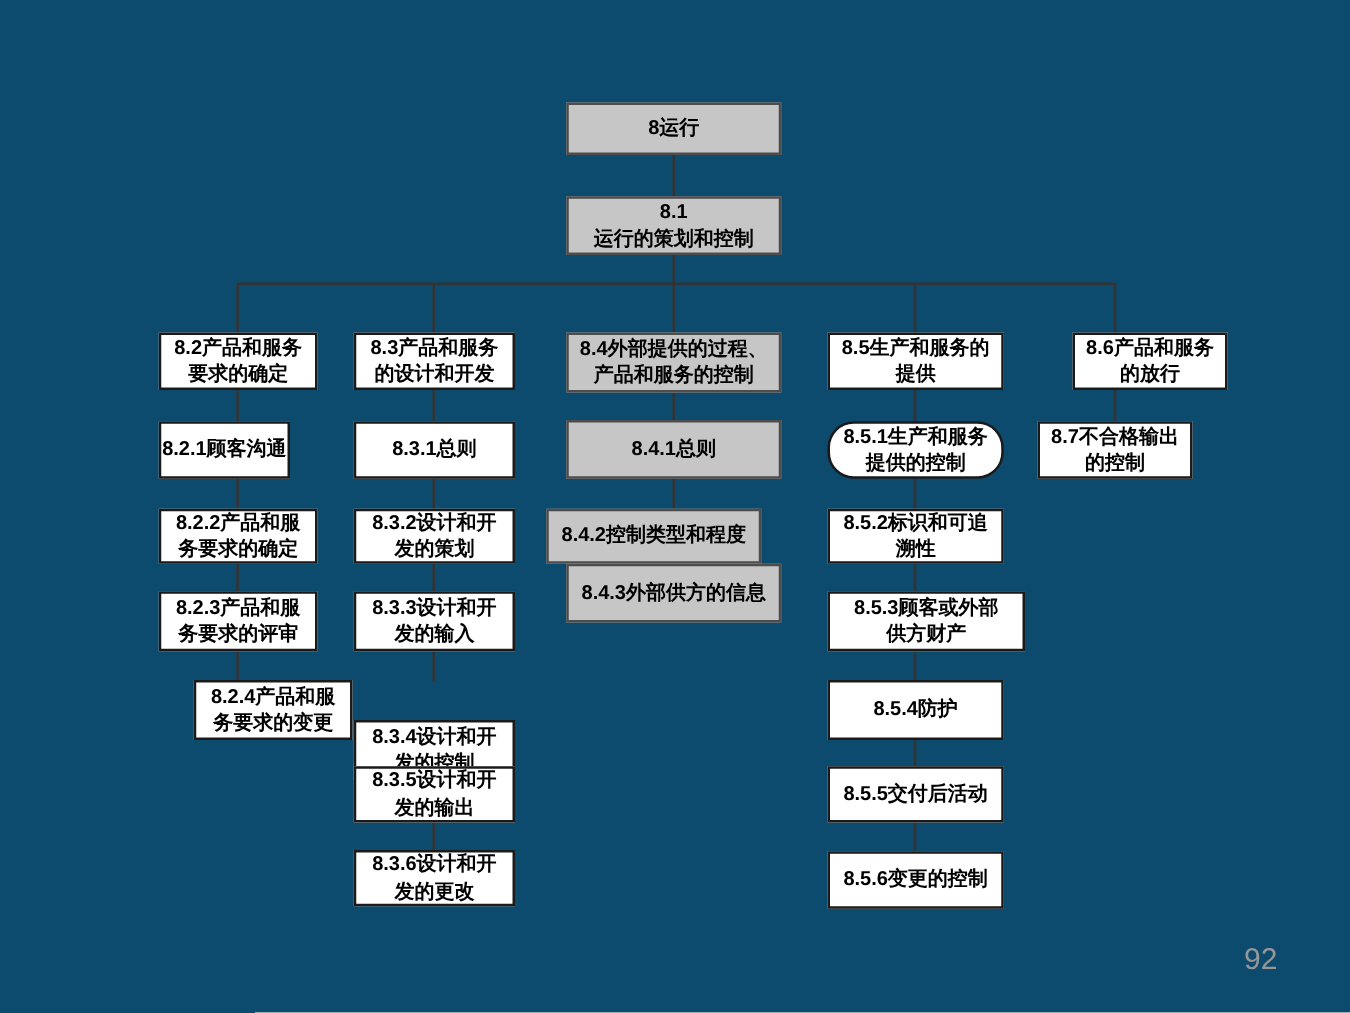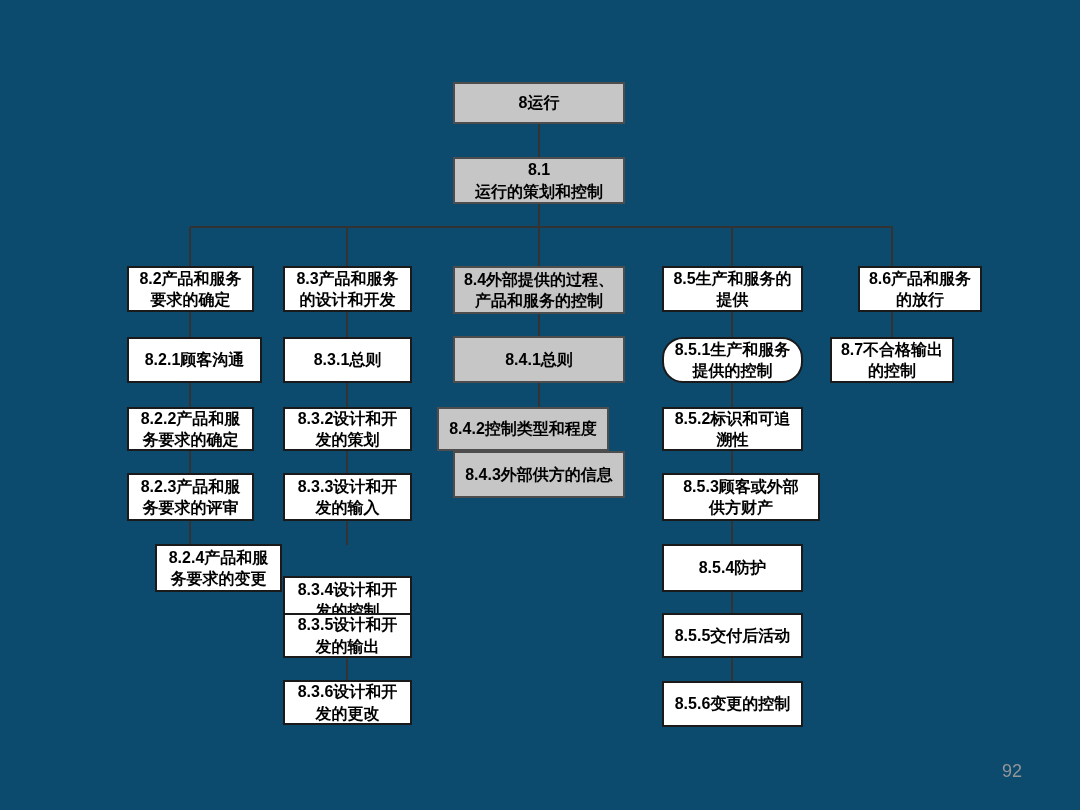--- a/index.html
+++ b/index.html
@@ -39,21 +39,21 @@
   }
   .connector {
     position: absolute;
     background: #333333;
     z-index: 1;
   }
   .page-number {
     position: absolute;
     right: 58px;
     bottom: 28px;
-    font-size: 18px;
+    font-size: 24px;
     color: #949698;
     font-weight: 400;
   }
 </style>
 </head>
 <body>
 
 <div class="slide">
   <div id="connector-layer">
       <div class="connector" style="left: 538px; top: 124px; width: 2px; height: 33px;"></div>
@@ -84,21 +84,21 @@
       <div class="connector" style="left: 731px; top: 592px; width: 2px; height: 22px;"></div>
       <div class="connector" style="left: 731px; top: 658px; width: 2px; height: 24px;"></div>
       <div class="connector" style="left: 891px; top: 312px; width: 2px; height: 26px;"></div>
     </div>
   <div id="node-layer">
       <div class="node gray" style="left: 453px; top: 82px; width: 172px; height: 42px;">8运行</div>
       <div class="node gray" style="left: 453px; top: 157px; width: 172px; height: 47px;">8.1
 运行的策划和控制</div>
       <div class="node white" style="left: 127px; top: 266px; width: 127px; height: 46px;">8.2产品和服务
 要求的确定</div>
-      <div class="node white" style="left: 127px; top: 337px; width: 135px; height: 46px;">8.2.1顾客沟通</div>
+      <div class="node white" style="left: 127px; top: 337px; width: 105px; height: 46px;">8.2.1顾客沟通</div>
       <div class="node white" style="left: 127px; top: 407px; width: 127px; height: 44px;">8.2.2产品和服
 务要求的确定</div>
       <div class="node white" style="left: 127px; top: 473px; width: 127px; height: 48px;">8.2.3产品和服
 务要求的评审</div>
       <div class="node white" style="left: 127px; top: 544px; width: 127px; height: 48px; margin-left: 28px;">8.2.4产品和服
 务要求的变更</div>
       <div class="node white" style="left: 283px; top: 266px; width: 129px; height: 46px;">8.3产品和服务
 的设计和开发</div>
       <div class="node white" style="left: 283px; top: 337px; width: 129px; height: 46px;">8.3.1总则</div>
       <div class="node white" style="left: 283px; top: 407px; width: 129px; height: 44px;">8.3.2设计和开

